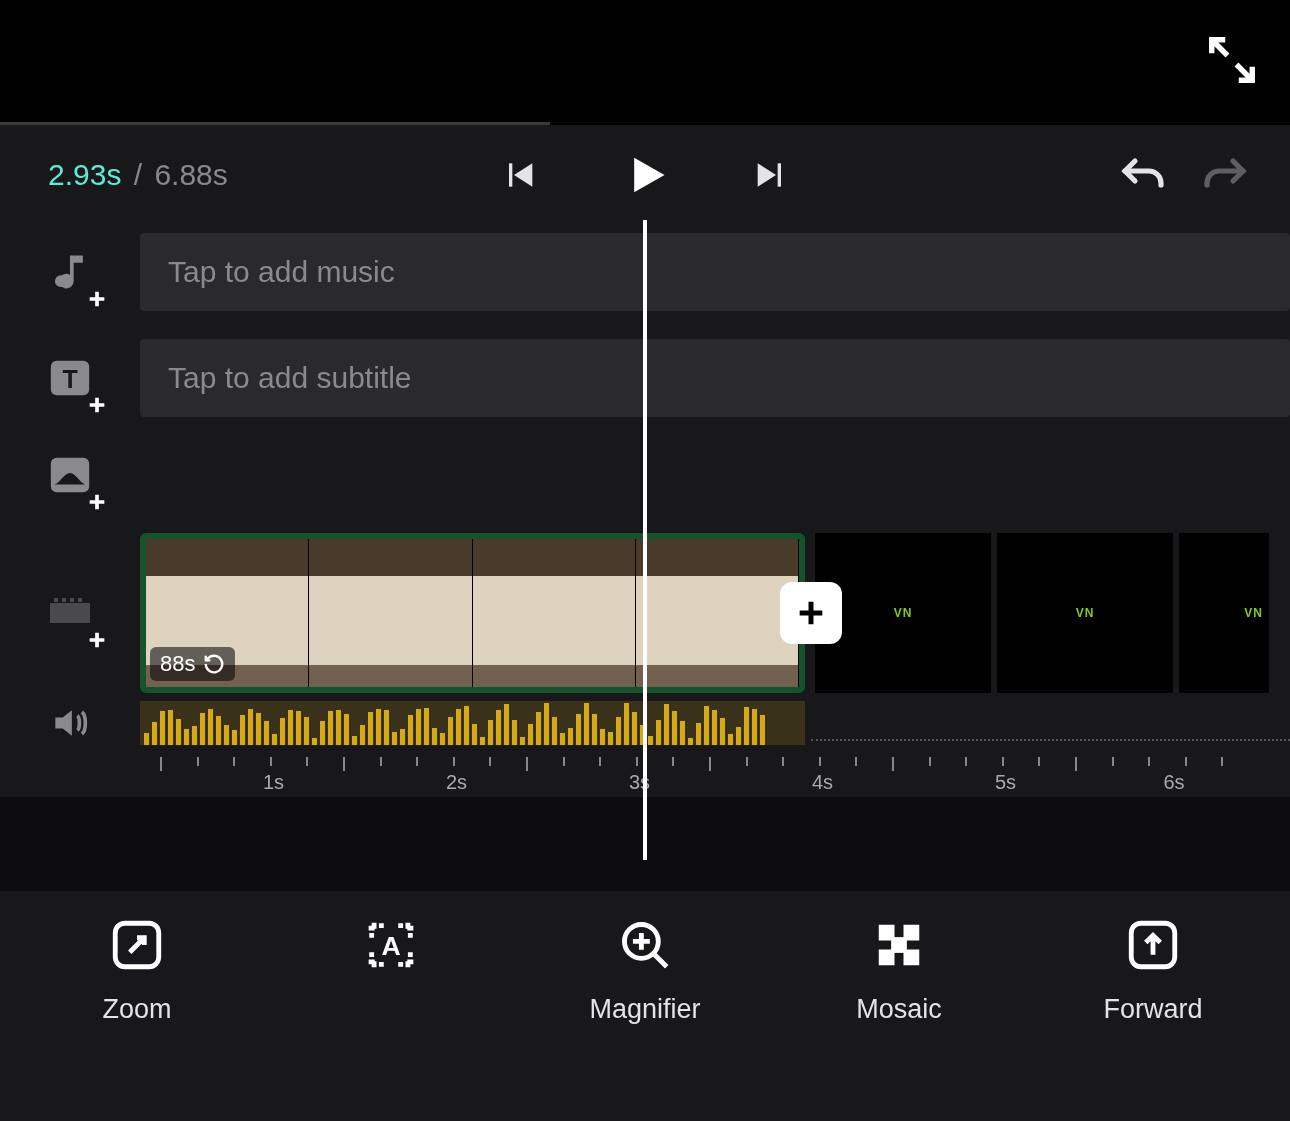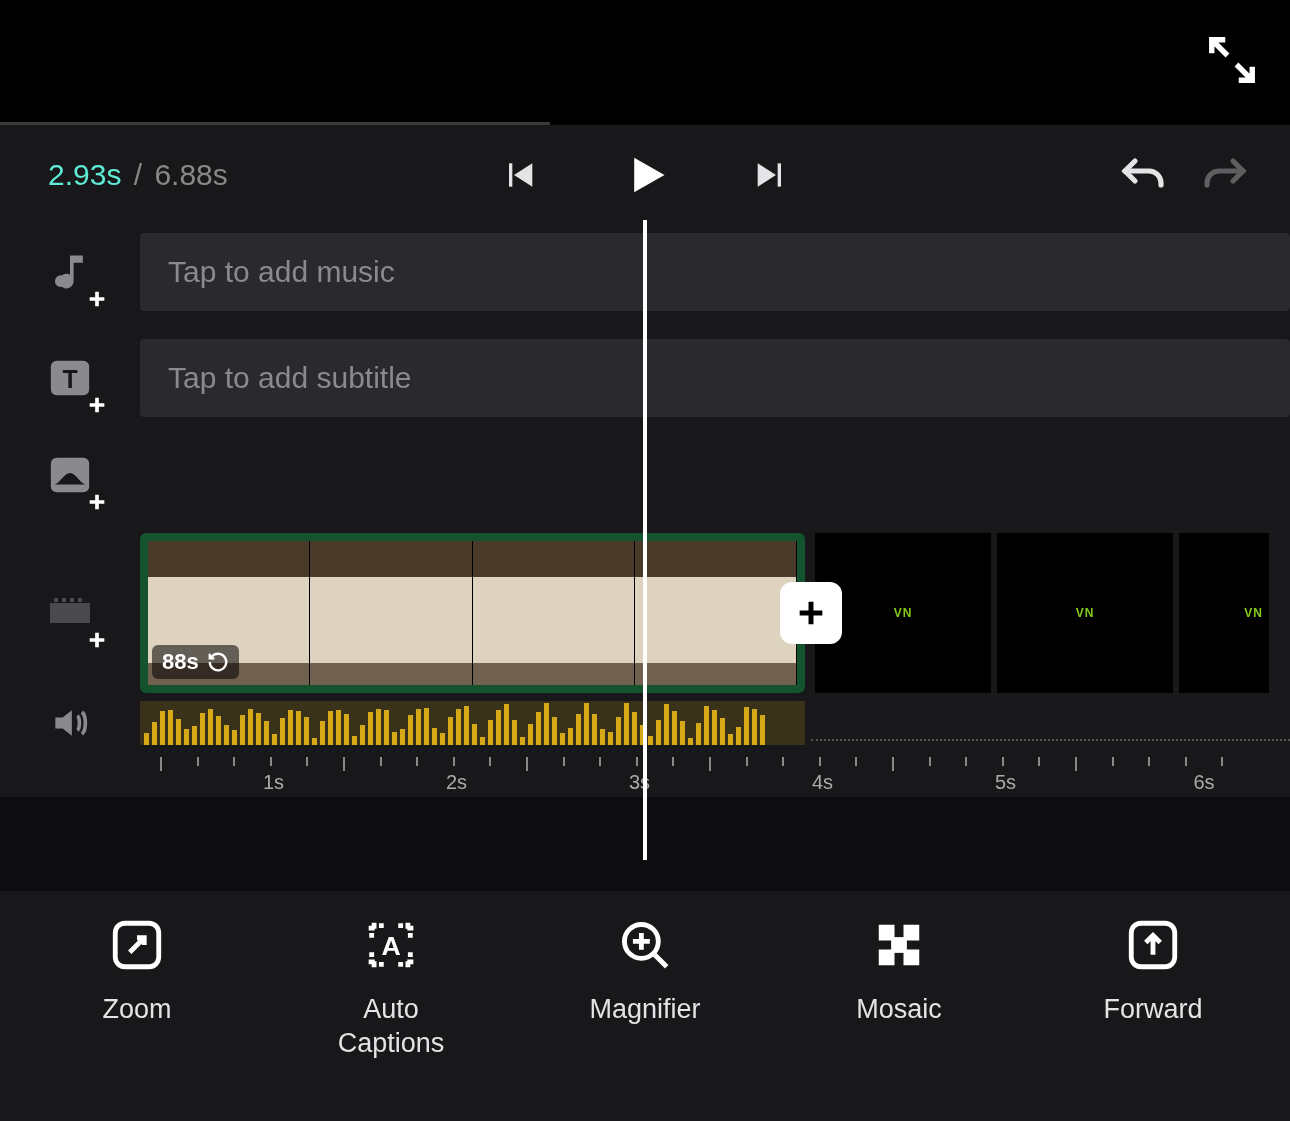--- a/index.html
+++ b/index.html
@@ -104,25 +104,24 @@
   .video-clips {
     position:relative;
     height:160px;
     flex:1;
     display:flex;
   }
   .clip-selected {
     position:relative;
     height:160px;
     width:665px;
-    border:8px solid #14532d;
+    border:6px solid #14532d;
     border-radius:6px;
     overflow:hidden;
     display:flex;
-    font-weight:bold;
   }
   .clip-frame {
     flex:1;
     background: linear-gradient(to bottom, #4a3a2a 0%, #4a3a2a 25%, #ddd3bf 25%, #ddd3bf 85%, #736150 85%, #736150 100%);
     border-right:1px solid #000;
   }
   .clip-duration-badge {
     position:absolute;
     left:4px; bottom:6px;
     background:rgba(0,0,0,.55);
@@ -490,21 +489,21 @@
         <div class="tick" style="left: 788.6px; height: 9px;"></div>
         <div class="tick" style="left: 825.2px; height: 9px;"></div>
         <div class="tick" style="left: 861.8px; height: 9px;"></div>
         <div class="tick" style="left: 898.4px; height: 9px;"></div>
         <div class="tick-label" style="left: 865.46px;">5s</div>
         <div class="tick" style="left: 935px; height: 14px;"></div>
         <div class="tick" style="left: 971.6px; height: 9px;"></div>
         <div class="tick" style="left: 1008.2px; height: 9px;"></div>
         <div class="tick" style="left: 1044.8px; height: 9px;"></div>
         <div class="tick" style="left: 1081.4px; height: 9px;"></div>
-        <div class="tick-label" style="left: 1064px;">6s</div>
+        <div class="tick-label" style="left: 1034px;">6s</div>
       </div>
   </div>
 </div>
 
 <div class="bottom-toolbar">
   <div class="tool-btn">
     <div class="tool-icon">
         <svg width="58" height="58" viewBox="0 0 24 24" fill="none" stroke="#fff" stroke-width="2">
           <rect x="3" y="3" width="18" height="18" rx="4"></rect>
           <path d="M9 15l6-6M12 9h3v3"></path>
@@ -513,21 +512,20 @@
     <div class="tool-label">Zoom</div>
   </div>
   <div class="tool-btn">
     <div class="tool-icon">
         <svg width="58" height="58" viewBox="0 0 24 24" fill="none" stroke="#fff" stroke-width="2">
           <path d="M7 4h2M15 4h2M4 7v2M4 15v2M20 7v2M20 15v2M7 20h2M15 20h2"></path>
           <path d="M4 4l2 0M4 4l0 2M20 4l-2 0M20 4l0 2M4 20l2 0M4 20l0 -2M20 20l-2 0M20 20l0 -2" stroke-width="2.5"></path>
           <text x="12" y="16" font-size="11" font-weight="700" text-anchor="middle" fill="#fff" stroke="none">A</text>
         </svg>
       </div>
-    <div class="tool-label">Auto Captions</div>
   </div>
   <div class="tool-btn">
     <div class="tool-icon">
         <svg width="58" height="58" viewBox="0 0 24 24" fill="none" stroke="#fff" stroke-width="2">
           <circle cx="10.5" cy="10.5" r="7"></circle>
           <path d="M16 16l5 5"></path>
           <path d="M10.5 7v7M7 10.5h7"></path>
         </svg>
       </div>
     <div class="tool-label">Magnifier</div>

